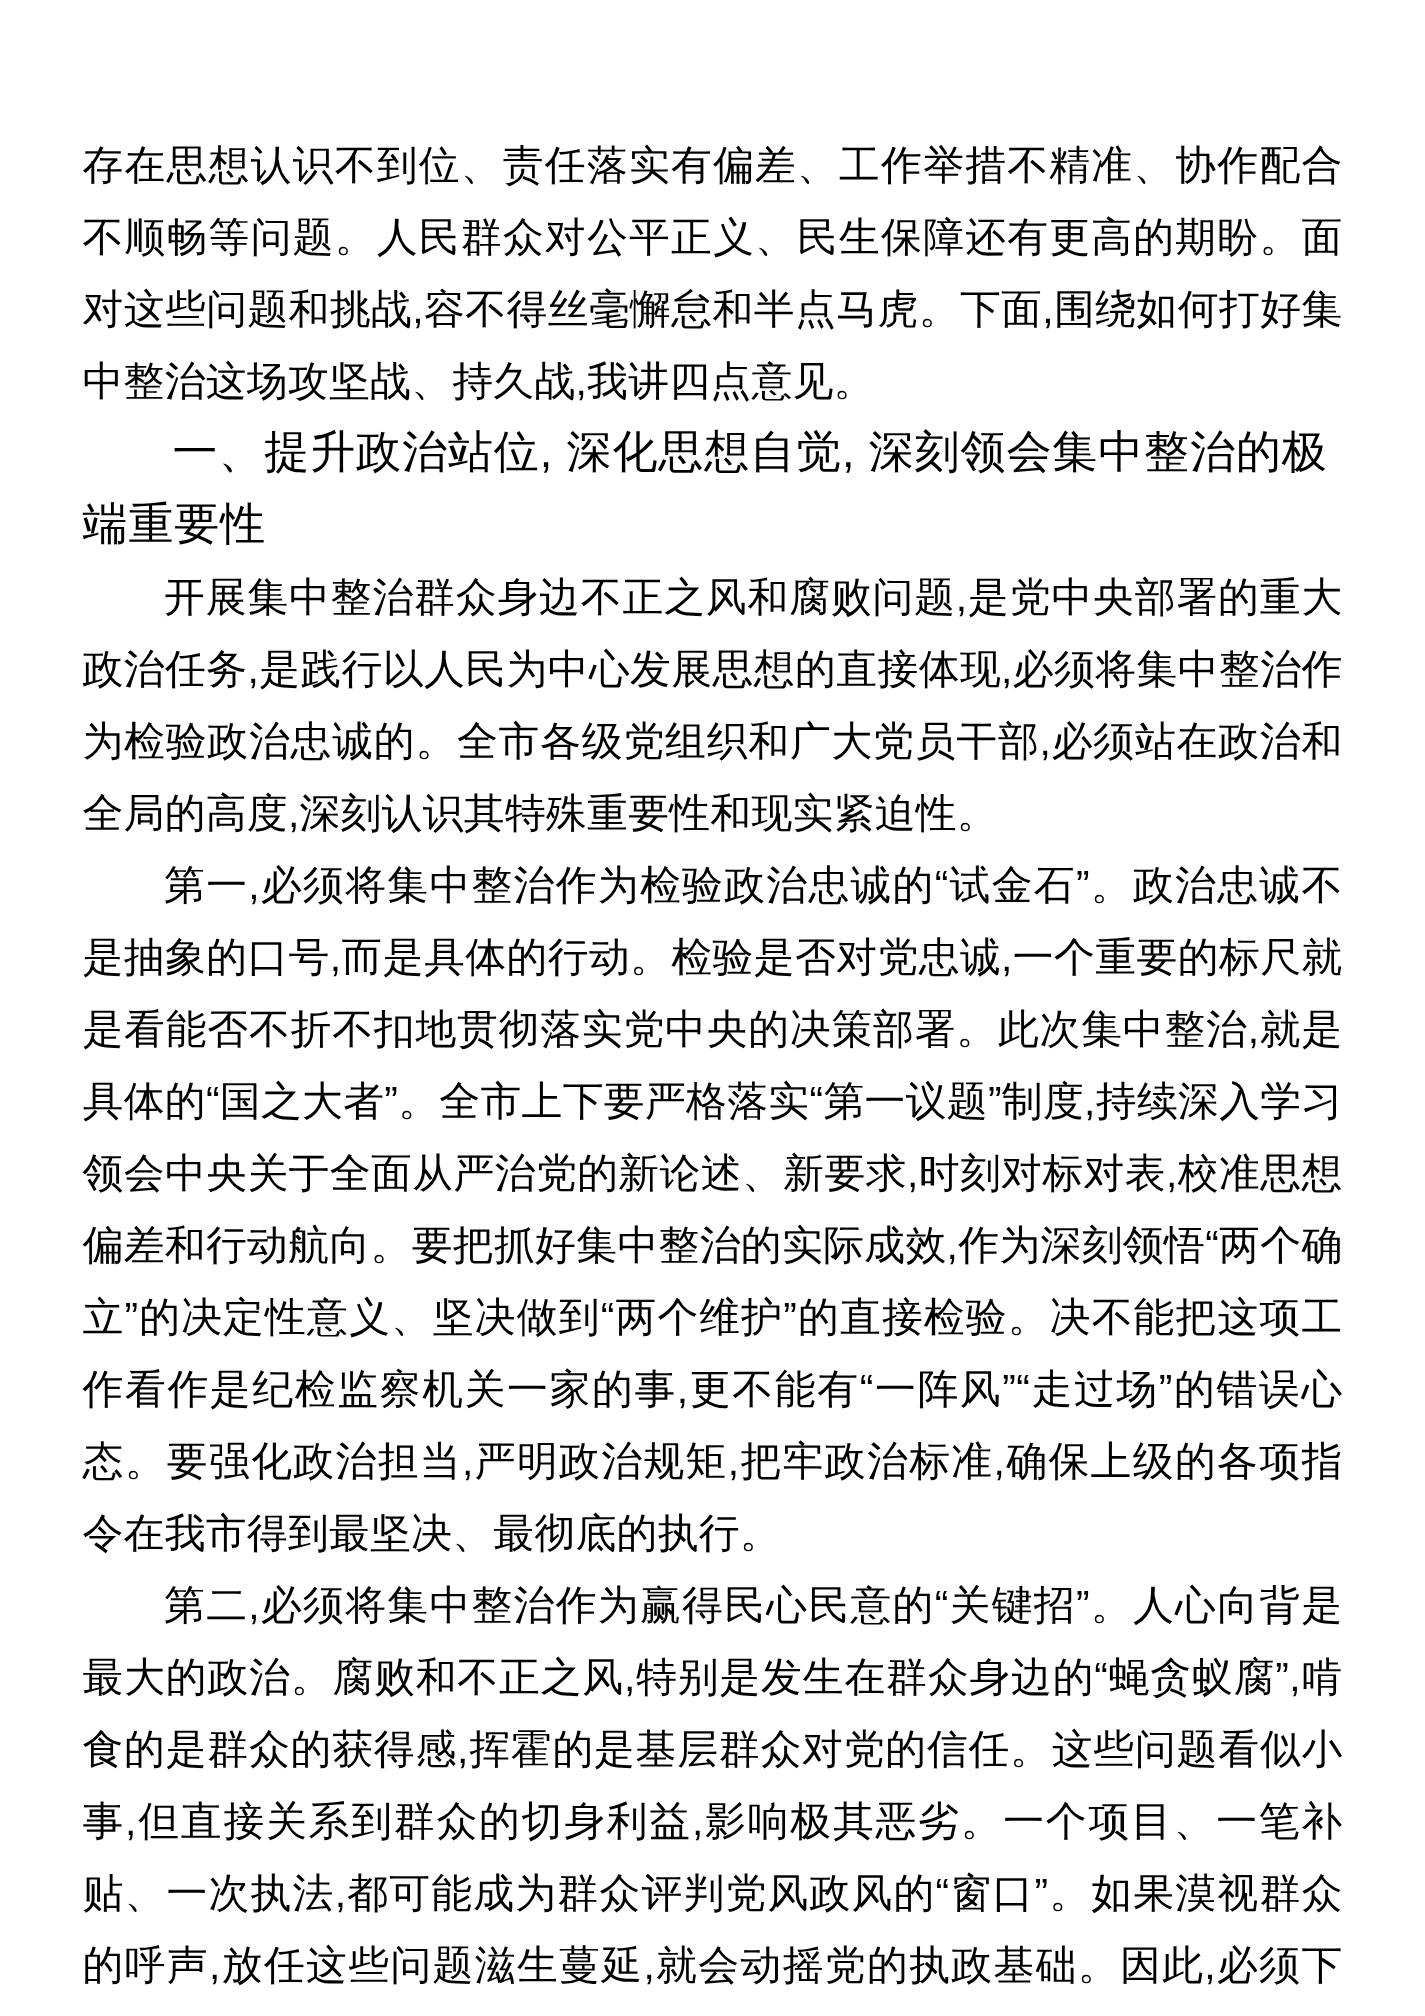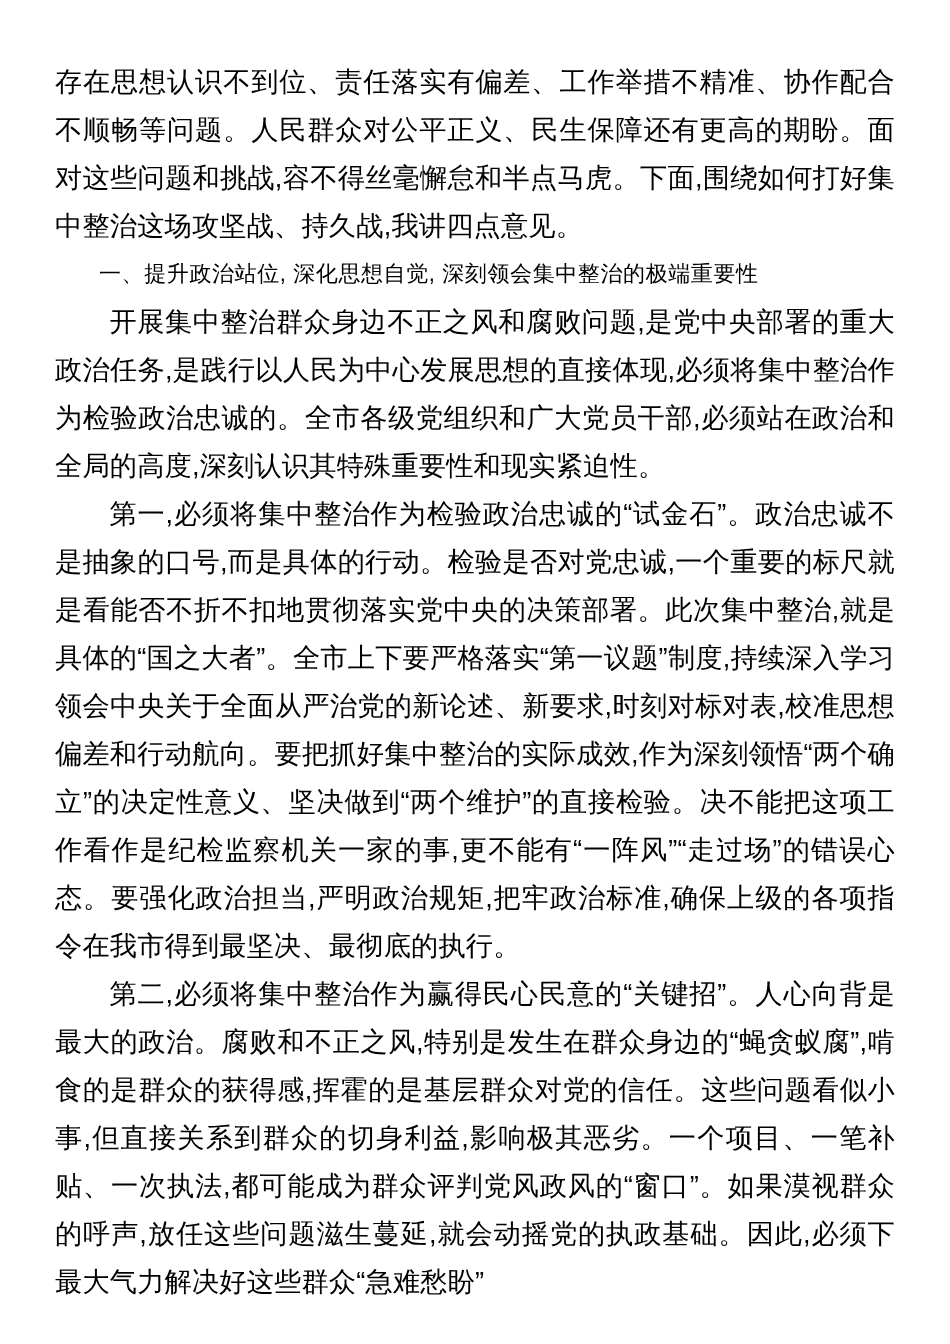--- a/index.html
+++ b/index.html
@@ -11,21 +11,21 @@
     font-family: "Liberation Sans", "DejaVu Sans", sans-serif;
     color: #000000;
   }
   #page {
     position: relative;
     width: 950px;
     height: 1344px;
     background: #ffffff;
     overflow: hidden;
     box-sizing: border-box;
-    padding: 58px 55px 0 55px;
+    padding: 86px 55px 0 55px;
   }
   .doc-body {
     width: 840px;
   }
   
   .para {
     margin: 0;
     font-size: 27.2px;
     line-height: 48px;
     letter-spacing: 0.2px;
@@ -36,21 +36,21 @@
     font-stretch: condensed;
     transform-origin: left top;
     font-weight: 400;
   }
   .para.indent {
     text-indent: 2em;
   }
   
   .heading {
     margin: 0;
-    font-size: 22px;
+    font-size: 30px;
     line-height: 48px;
     text-indent: 2em;
     text-align: left;
     font-weight: 400;
     letter-spacing: 0.6px;
     word-break: break-all;
   }
 </style>
 </head>
 <body>

